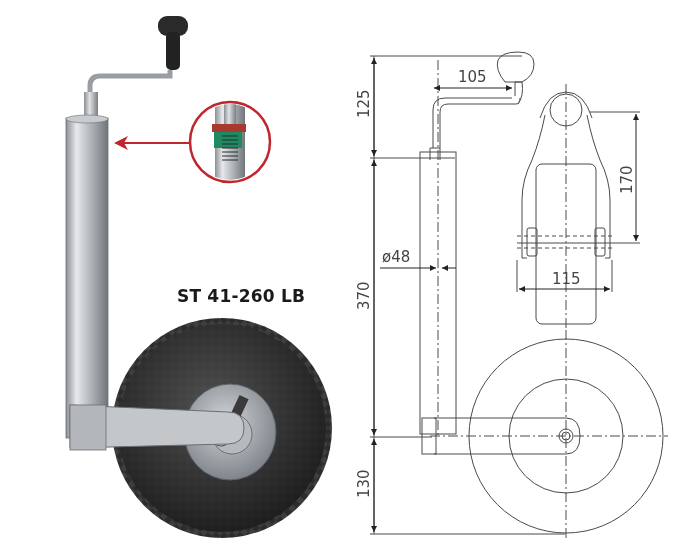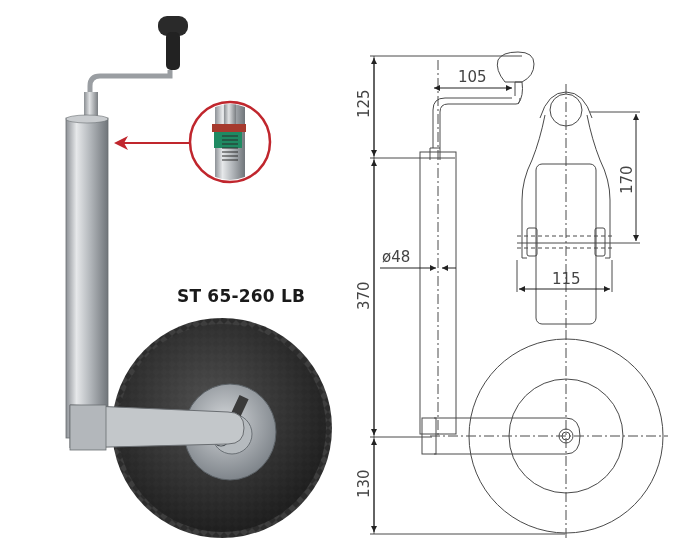--- a/index.html
+++ b/index.html
@@ -89,21 +89,21 @@
           <line x1="222" y1="140" x2="238" y2="140"></line>
           <line x1="222" y1="144" x2="238" y2="144"></line>
           <line x1="222" y1="148" x2="238" y2="148"></line>
           <line x1="222" y1="152" x2="238" y2="152"></line>
           <line x1="222" y1="156" x2="238" y2="156"></line>
           <line x1="222" y1="160" x2="238" y2="160"></line>
         </g>
       </g>
     </g>
   </svg>
-  <div class="model-label">ST 65-260 LB</div>
+  <div class="model-label">ST 41-260 LB</div>
 </div>
 
 <div class="drawing">
   <svg width="360" height="560" viewBox="340 0 360 560" xmlns="http://www.w3.org/2000/svg">
     <defs>
       <marker id="arr" viewBox="0 0 10 10" refX="10" refY="5" markerWidth="9" markerHeight="6" orient="auto-start-reverse">
         <path d="M0 0 L10 5 L0 10 Z" fill="#222"></path>
       </marker>
     </defs>
     <g stroke="#4a4a4a" stroke-width="1" fill="none">

